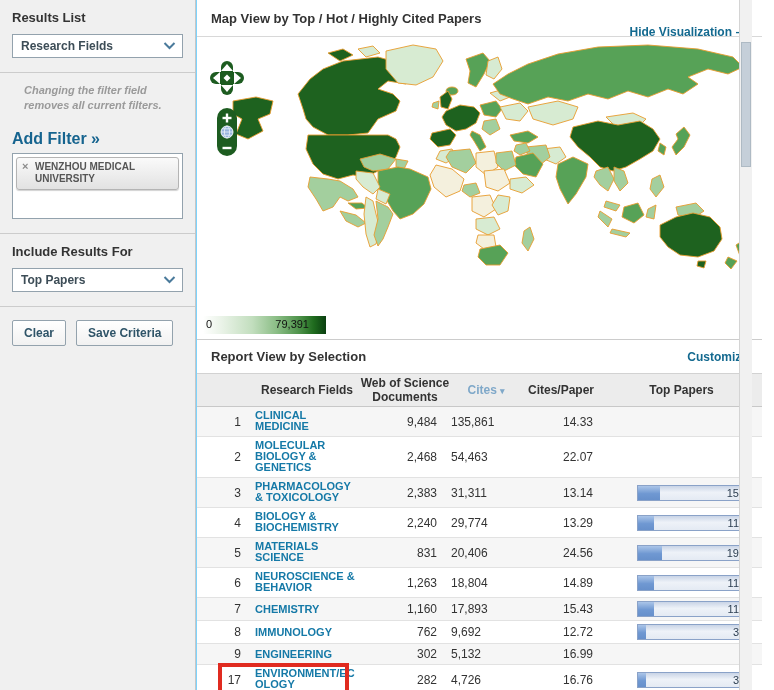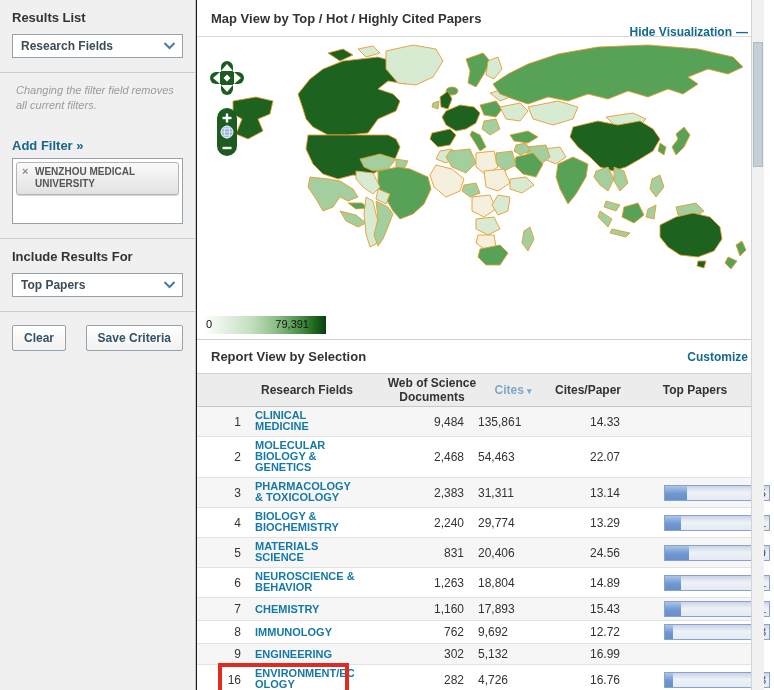--- a/index.html
+++ b/index.html
@@ -1,37 +1,37 @@
 <!DOCTYPE html>
 <html style="--g1: #f4f0dd; --g2: #d7ebd2; --g3: #a3cf9e; --g4: #57a257; --g5: #1e621f; --border: #e89c2e; --control: #1d5c20; --highlight: #e02b20; --link: #13698f; --field_link: #1579a7; --bar_fill: #6f98d2; --sorted_header: #7fa8c9;"><head>
 <meta charset="utf-8">
 <style>
   html,body{margin:0;padding:0;}
   body{width:774px;height:690px;overflow:hidden;font-family:"Liberation Sans",sans-serif;background:#fff;}
-  .app{position:relative;width:752px;height:690px;background:#0f172a;padding-left:12px;}
+  .app{position:relative;width:752px;height:690px;background:#7dd3fc;}
 
   
   .sidebar{position:absolute;left:0;top:0;width:196px;height:690px;background:#f0f0f0;
            border-right:1px solid #c6c6c6;box-sizing:border-box;}
   .sb-sec{padding:10px 12px 14px;border-bottom:1px solid #ccc;}
   .sb-sec h2{margin:0 0 9px;font-size:13px;font-weight:bold;color:#333;}
   .selectbox{position:relative;height:22px;background:#fff;border:1px solid #93a2ad;
              display:flex;align-items:center;padding:0 22px 0 8px;cursor:pointer;}
   .sel-val{font-size:12px;font-weight:bold;color:#3d4d57;white-space:nowrap;}
   .chev{position:absolute;right:6px;top:7px;line-height:0;}
   .help{display:inline-block;width:14px;height:14px;border-radius:50%;background:#2173b4;color:#fff;
         font-size:11px;font-weight:bold;text-align:center;line-height:14px;vertical-align:-2px;cursor:pointer;}
-  .note{margin:0 4px 8px;font-size:11px;font-style:italic;font-weight:normal;color:#9a9a9a;line-height:1.4;}
-  .addf{display:inline-block;margin:16px 0 5px;font-size:13px;font-weight:bold;color:#16648f;text-decoration:none;cursor:pointer;}
+  .note{margin:0 12px 8px;font-size:11px;font-style:italic;font-weight:bold;color:#9a9a9a;line-height:1.4;}
+  .addf{display:inline-block;margin:8px 0 5px;font-size:16px;font-weight:bold;color:#16648f;text-decoration:none;cursor:pointer;}
   .filter-box{background:#fff;border:1px solid #93a2ad;height:58px;padding:3px;}
   .chip{position:relative;background:linear-gradient(#fafafa,#e2e2e2);border:1px solid #b4b4b4;border-radius:3px;
         box-shadow:0 1px 1px rgba(0,0,0,.18);padding:3px 5px 3px 18px;font-size:10px;font-weight:bold;
         color:#555;line-height:1.25;cursor:pointer;}
   .chip .x{position:absolute;left:5px;top:2px;color:#8b8b8b;font-size:11px;font-weight:bold;cursor:pointer;}
-  .sb-buttons{padding:13px 12px;display:flex;gap:16px;justify-content:space-between;}
+  .sb-buttons{padding:13px 12px;display:flex;gap:10px;}
   .btn{background:linear-gradient(#ffffff,#f1f1f1);border:1px solid #93a2ad;border-radius:2px;
        font-family:inherit;font-size:12px;font-weight:bold;color:#2f5468;padding:5px 11px;cursor:pointer;}
 
   
   .main{position:absolute;left:197px;top:0;width:565px;height:690px;background:#fff;}
   .map-header{height:36px;border-bottom:1px solid #d8d8d8;display:flex;align-items:center;
               justify-content:space-between;padding:0 14px;text-align:center;}
   .ttl{font-size:13px;font-weight:bold;color:#333;}
   .hide-link{font-size:12px;font-weight:bold;color:#13698f;text-decoration:none;cursor:pointer;margin-top:28px;}
   .hide-link .dash{font-weight:bold;margin-left:4px;}
@@ -48,21 +48,21 @@
   .lmin{left:3px;} .lmax{right:17px;}
 
   .report-bar{height:33px;border-top:1px solid #ccc;display:flex;align-items:center;
               justify-content:space-between;padding:0 14px;}
   .report-bar a{font-size:12px;font-weight:bold;color:#13698f;text-decoration:none;cursor:pointer;}
 
   .thead{min-height:28px;background:#ececec;border-top:1px solid #d2d2d2;border-bottom:1px solid #c8c8c8;
          display:flex;align-items:center;font-size:12px;font-weight:bold;color:#333;box-sizing:border-box;padding:2px 0;}
   .c-rank{width:44px;flex:none;text-align:right;}
   .c-field{width:104px;margin-left:14px;flex:none;}
-  .c-docs{width:92px;flex:none;text-align:right;padding-right:14px;box-sizing:border-box;margin-left:27px;}
+  .c-docs{width:92px;flex:none;text-align:right;padding-right:14px;box-sizing:border-box;}
   .c-cites{width:70px;flex:none;text-align:left;padding-right:8px;box-sizing:border-box;}
   .c-cpp{width:80px;flex:none;text-align:right;padding-right:8px;box-sizing:border-box;}
   .c-top{flex:1;}
   .thead .c-field,.thead .c-docs,.thead .c-cites,.thead .c-cpp,.thead .c-top{text-align:center;padding-right:0;}
   .thead .c-cites{color:#7fa8c9;cursor:pointer;}
   .thead .tri{font-size:9px;margin-left:3px;color:#7fa8c9;}
 
   .trow{position:relative;display:flex;align-items:center;border-bottom:1px solid #e2e2e2;
         font-size:12px;color:#333;padding:3px 0;background:#fff;}
   .trow.alt{background:#f6f6f6;}
@@ -363,21 +363,21 @@
 
   <div class="trow alt">
     <div class="c-rank">9</div>
     <div class="c-field"><a class="flink" href="#">ENGINEERING</a></div>
     <div class="c-docs">302</div>
     <div class="c-cites">5,132</div>
     <div class="c-cpp">16.99</div>
   </div>
 
   <div class="trow">
-    <div class="c-rank">16</div>
+    <div class="c-rank">17</div>
     <div class="c-field"><a class="flink" href="#">ENVIRONMENT/ECOLOGY</a></div>
     <div class="c-docs">282</div>
     <div class="c-cites">4,726</div>
     <div class="c-cpp">16.76</div>
     <div class="c-top">
       <div class="bar">
         <div class="fill" style="width: 8%;"></div>
         <span class="val">3</span>
       </div>
     </div>

